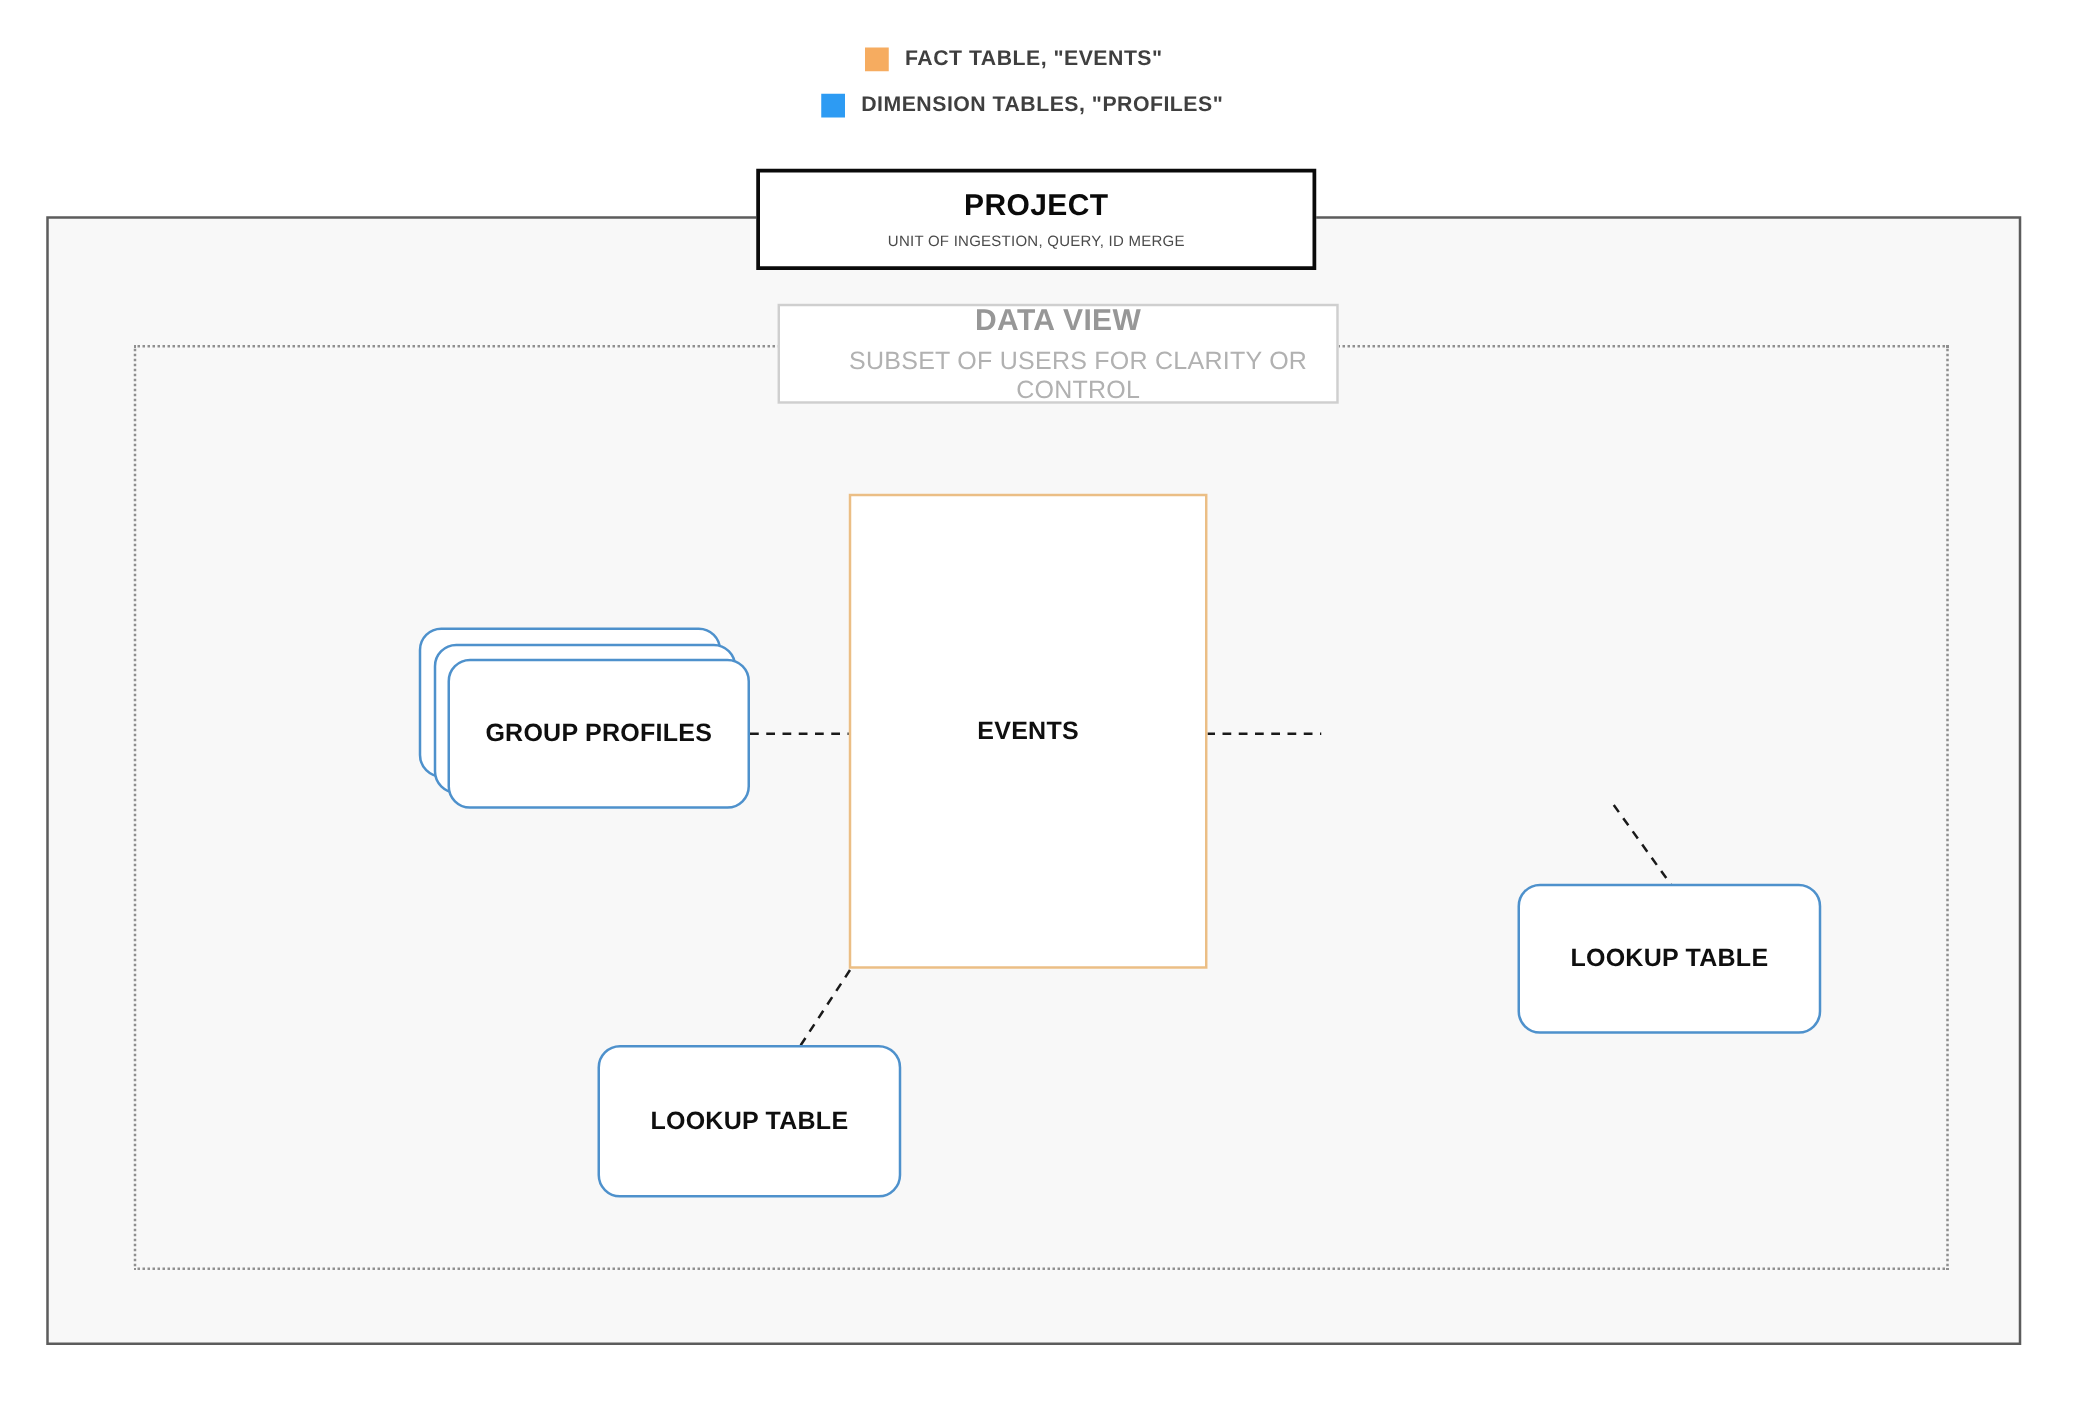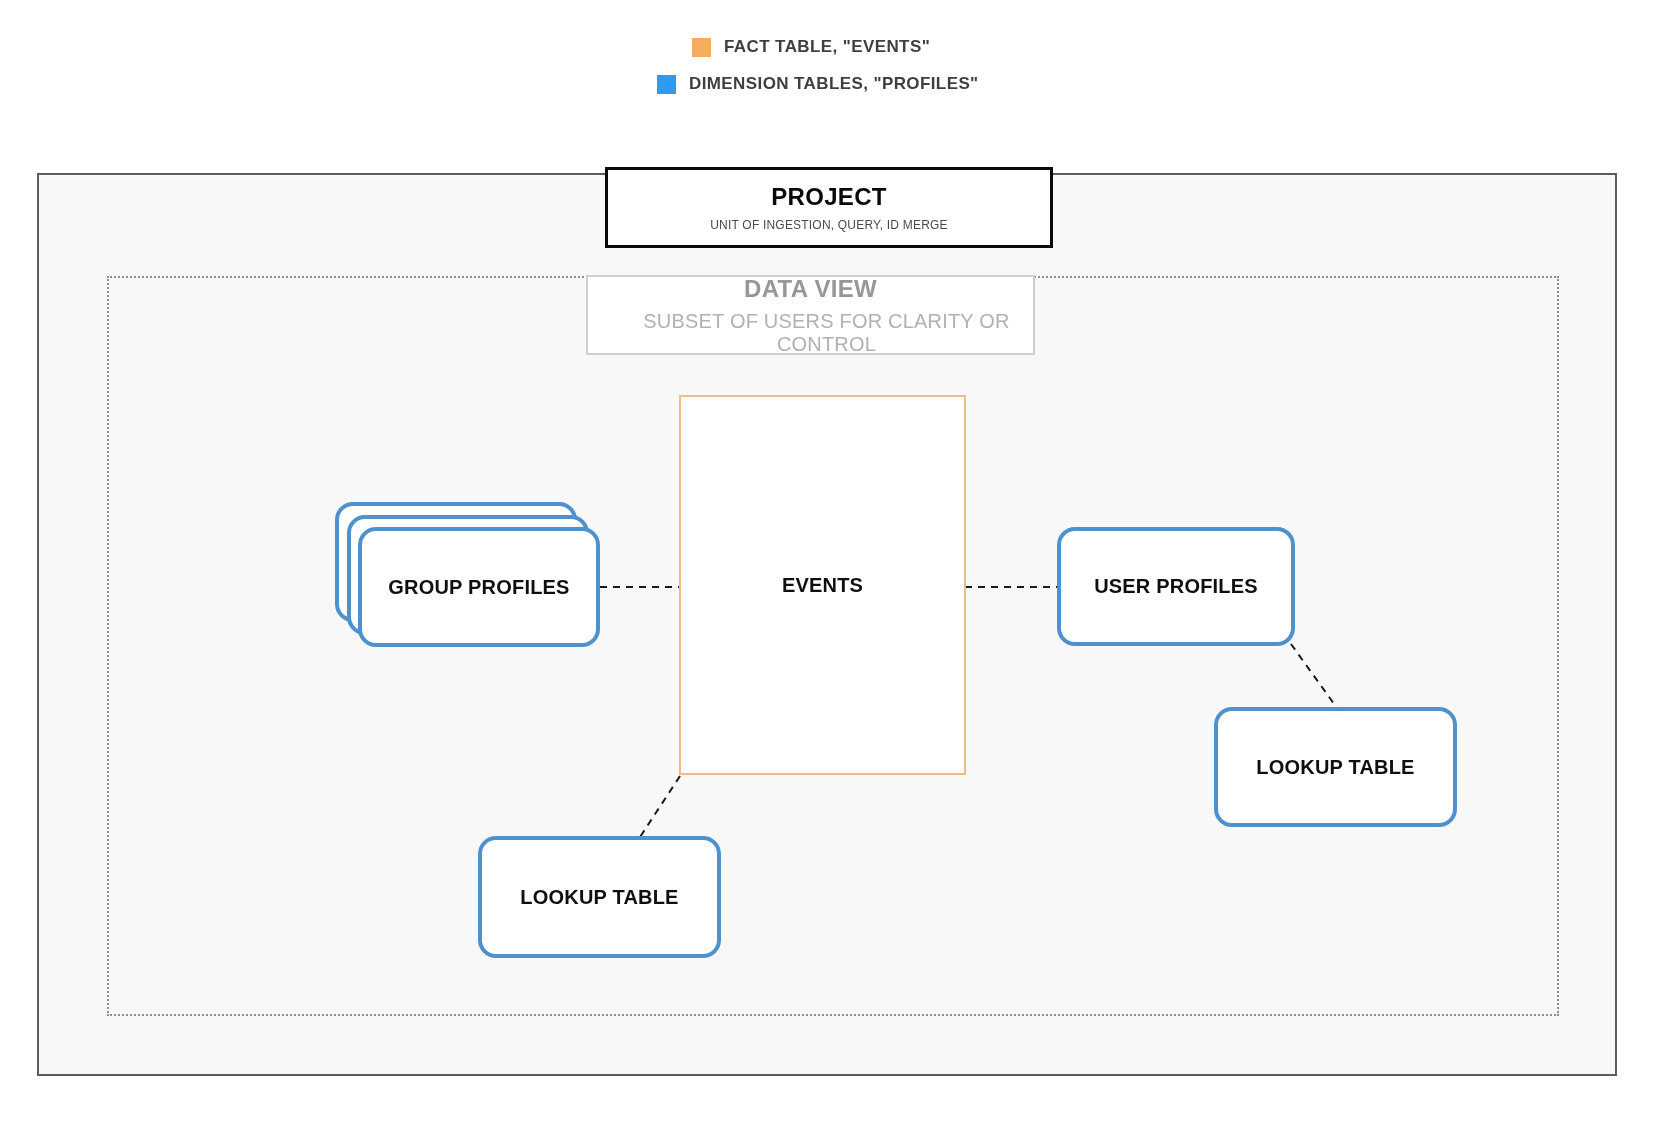--- a/index.html
+++ b/index.html
@@ -31,42 +31,42 @@
   }
   .dotted-box {
     position:absolute; left:107px; top:276px; width:1452px; height:740px;
     border:2px dotted #8f8f8f;
   }
 
   
   .header-box {
     position:absolute; background:#ffffff;
     display:flex; flex-direction:column; align-items:center; justify-content:center;
-    gap:7px; text-align:center;margin-top:32px;
+    gap:7px; text-align:center;
   }
   .project-box { left:605px; top:135px; width:448px; height:81px; border:3px solid #0a0a0a; }
   .project-title { font-size:24px; font-weight:bold; color:#0a0a0a; letter-spacing:.3px; }
   .project-subtitle { font-size:12px; color:#4a4a4a; letter-spacing:.2px; }
-  .data-view-box { left:586px; top:243px; width:449px; height:80px; border:2px solid #cfcfcf; }
+  .data-view-box { left:622px; top:243px; width:449px; height:80px; border:2px solid #cfcfcf; }
   .data-view-title { font-size:24px; font-weight:bold; color:#979797; letter-spacing:.3px; }
   .data-view-subtitle { font-size:20px; color:#b1b1b1; letter-spacing:.2px;padding-left:32px; }
 
   
   .edges { position:absolute; inset:0; width:1664px; height:1128px; pointer-events:none; }
   .edge { stroke:#1a1a1a; stroke-width:2; stroke-dasharray:7 6; fill:none; }
 
   
   .node {
     position:absolute; background:#ffffff;
     display:flex; align-items:center; justify-content:center;
     font-size:20px; font-weight:bold; color:#0f0f0f;
     letter-spacing:.2px; text-align:center; white-space:nowrap;
   }
   .node.fact { left:679px; top:395px; width:287px; height:380px; border:2px solid #ebbe85; }
-  .node.dim  { border:4px solid #737373; border-radius:18px;text-align:center; }
+  .node.dim  { border:2px solid #737373; border-radius:18px;text-align:center; }
   .card-back  { left:335px; top:502px; width:242px; height:120px; }
   .card-mid   { left:347px; top:515px; width:242px; height:120px; }
   .card-front { left:358px; top:527px; width:242px; height:120px; }
   .user-profiles  { left:1057px; top:527px; width:238px; height:119px; }
   .lookup-right   { left:1214px; top:707px; width:243px; height:120px; }
   .lookup-bottom  { left:478px;  top:836px; width:243px; height:122px; }
 </style>
 </head>
 <body>
 
@@ -103,23 +103,20 @@
   <div class="node dim card-back" style="border-color: rgb(78, 145, 204);"></div>
   <div class="node dim card-mid" style="border-color: rgb(78, 145, 204);"></div>
   <div class="node dim card-front" style="border-color: rgb(78, 145, 204);">
     <span>GROUP PROFILES</span>
   </div>
 
   <div class="node fact" style="border-color: rgb(235, 190, 133);">
     <span>EVENTS</span>
   </div>
 
-  <div class="node dim user-profiles" style="border-color: rgb(78, 145, 204);">
-    <span>USER PROFILES</span>
-  </div>
 
   <div class="node dim lookup-right" style="border-color: rgb(78, 145, 204);">
     <span>LOOKUP TABLE</span>
   </div>
 
   <div class="node dim lookup-bottom" style="border-color: rgb(78, 145, 204);">
     <span>LOOKUP TABLE</span>
   </div>
 
 </div>

